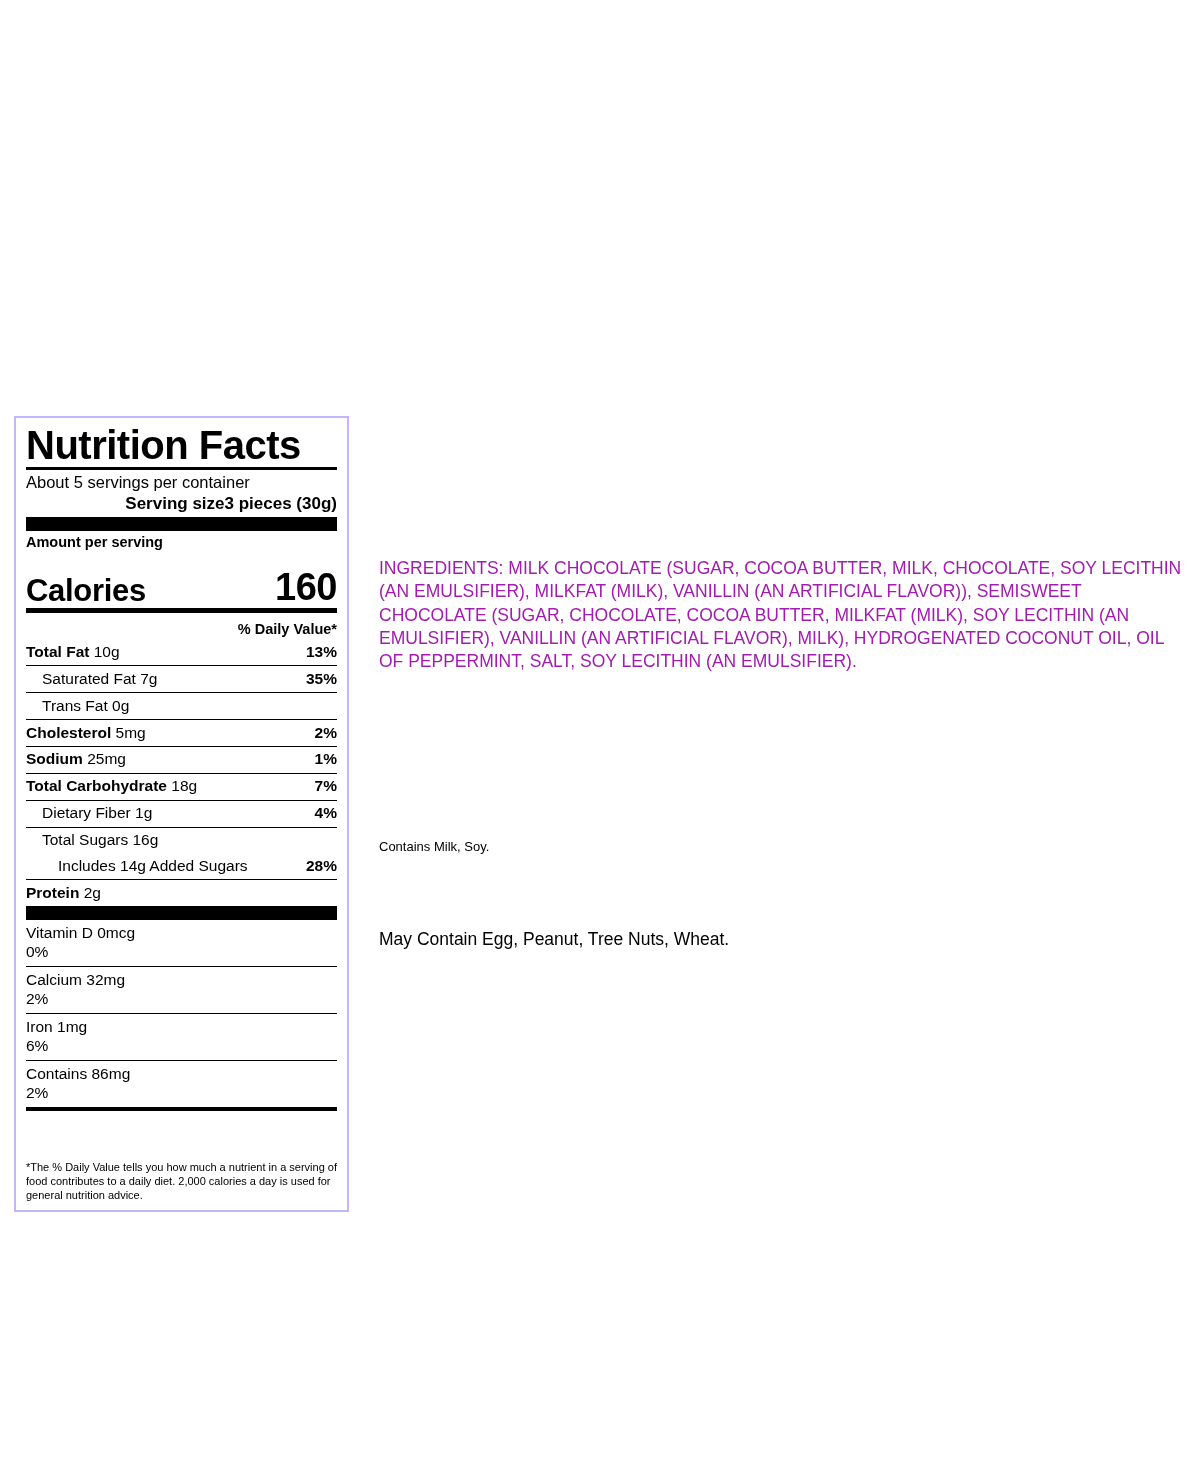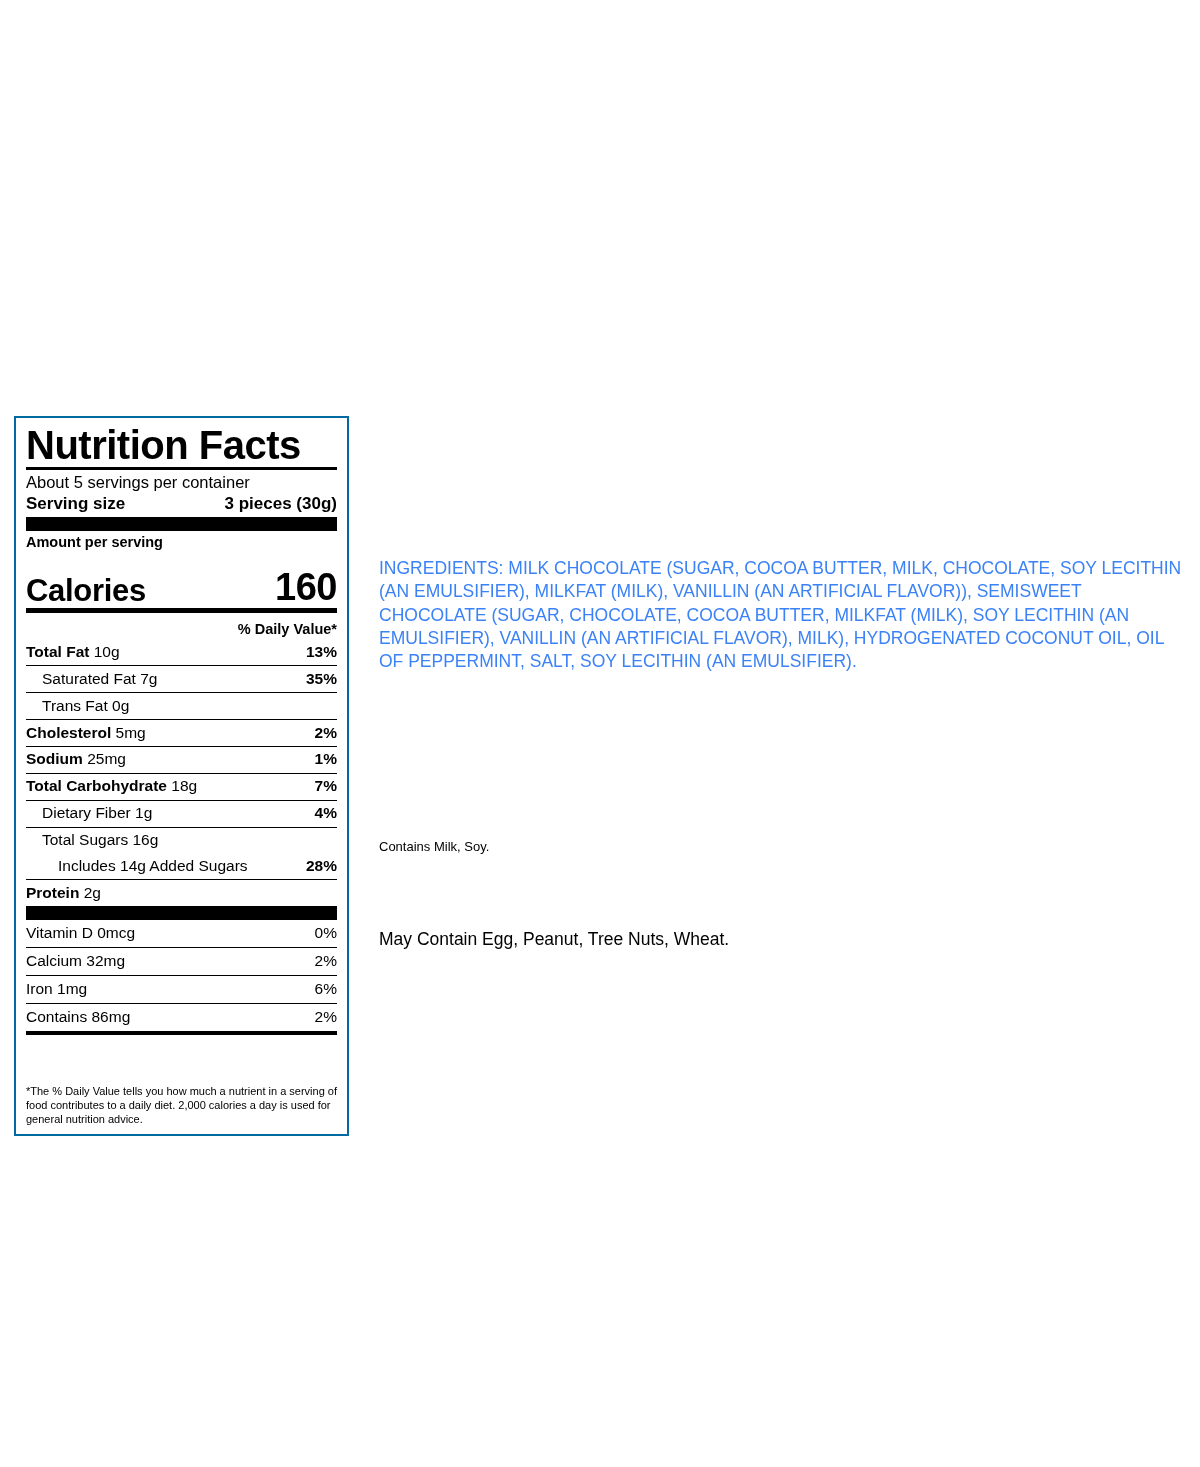--- a/index.html
+++ b/index.html
@@ -16,21 +16,21 @@
     -webkit-font-smoothing: antialiased;
   }
 
   
   .nf-panel {
     position: absolute;
     left: 14px;
     top: 416px;
     width: 335px;
     box-sizing: border-box;
-    border: 2px solid #0369a1;
+    border: 2px solid #c4b5fd;
     background: #fff;
     padding: 6px 10px 8px 10px;
   }
 
   .nf-title {
     font-size: 40px;
     font-weight: bold;
     line-height: 0.98;
     letter-spacing: -0.5px;
     margin: 2px 0 2px 0;
@@ -40,21 +40,21 @@
   .rule-thick{ border-bottom: 14px solid #000; }
   .rule-3    { border-bottom: 3px solid #000; }
 
   .servings {
     font-size: 16.5px;
     line-height: 1.25;
     padding-top: 2px;
   }
   .serving-size {
     display: flex;
-    justify-content: space-between;
+    justify-content: flex-end;
     font-size: 17px;
     font-weight: bold;
     line-height: 1.3;
     padding-bottom: 2px;
   }
 
   .amount-per {
     font-size: 14.5px;
     font-weight: bold;
     padding-top: 3px;
@@ -94,38 +94,39 @@
   .indent-2 { padding-left: 32px; }
 
   .vit-row {
     display: flex;
     justify-content: space-between;
     align-items: baseline;
     font-size: 15.5px;
     line-height: 1.22;
     padding: 4px 0 4px 0;
     border-bottom: 1px solid #000;
+    flex-direction: column;
   }
 
   .footnote {
     font-size: 11px;
     line-height: 1.28;
     padding-top: 5px;
     margin-top: 44px;
   }
 
   
   .ingredients {
     position: absolute;
     left: 379px;
     top: 557px;
     width: 805px;
     font-size: 17.5px;
     line-height: 1.33;
-    color: #3b82f6;
+    color: #a21caf;
   }
   .contains {
     position: absolute;
     left: 379px;
     top: 838px;
     width: 805px;
     font-size: 13px;
     line-height: 1.33;
   }
   .may-contain {

